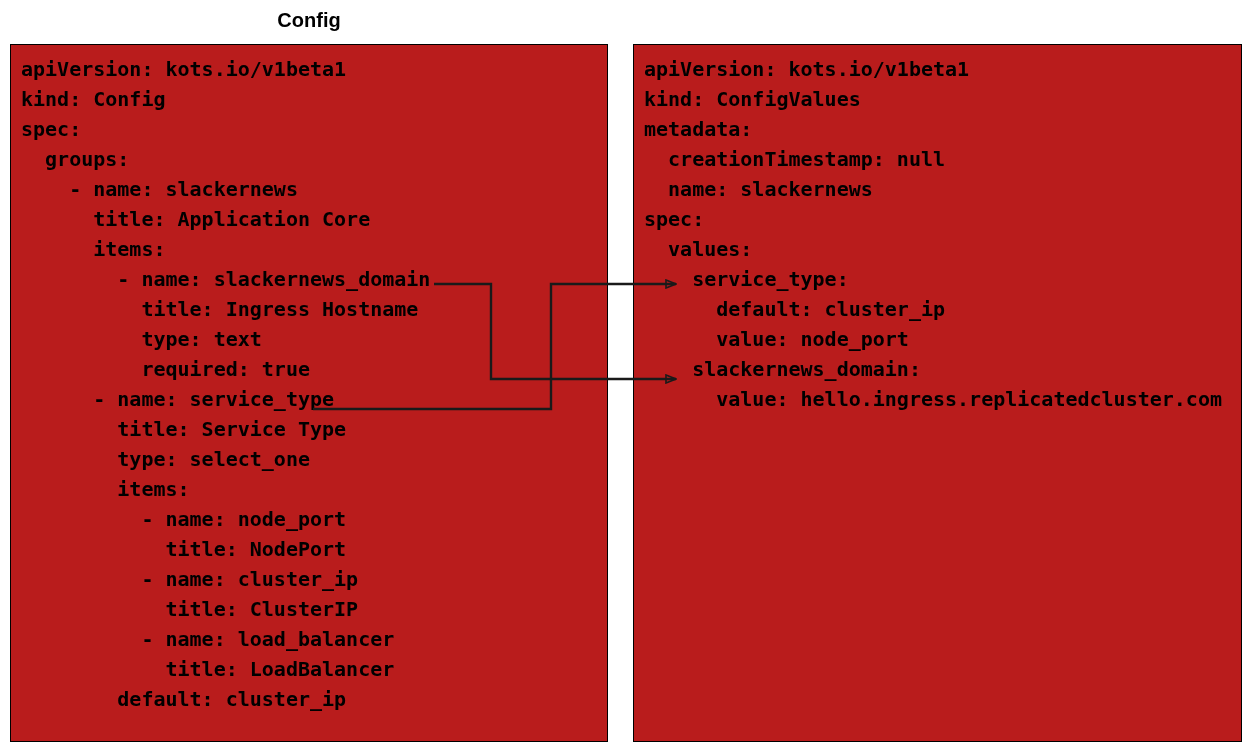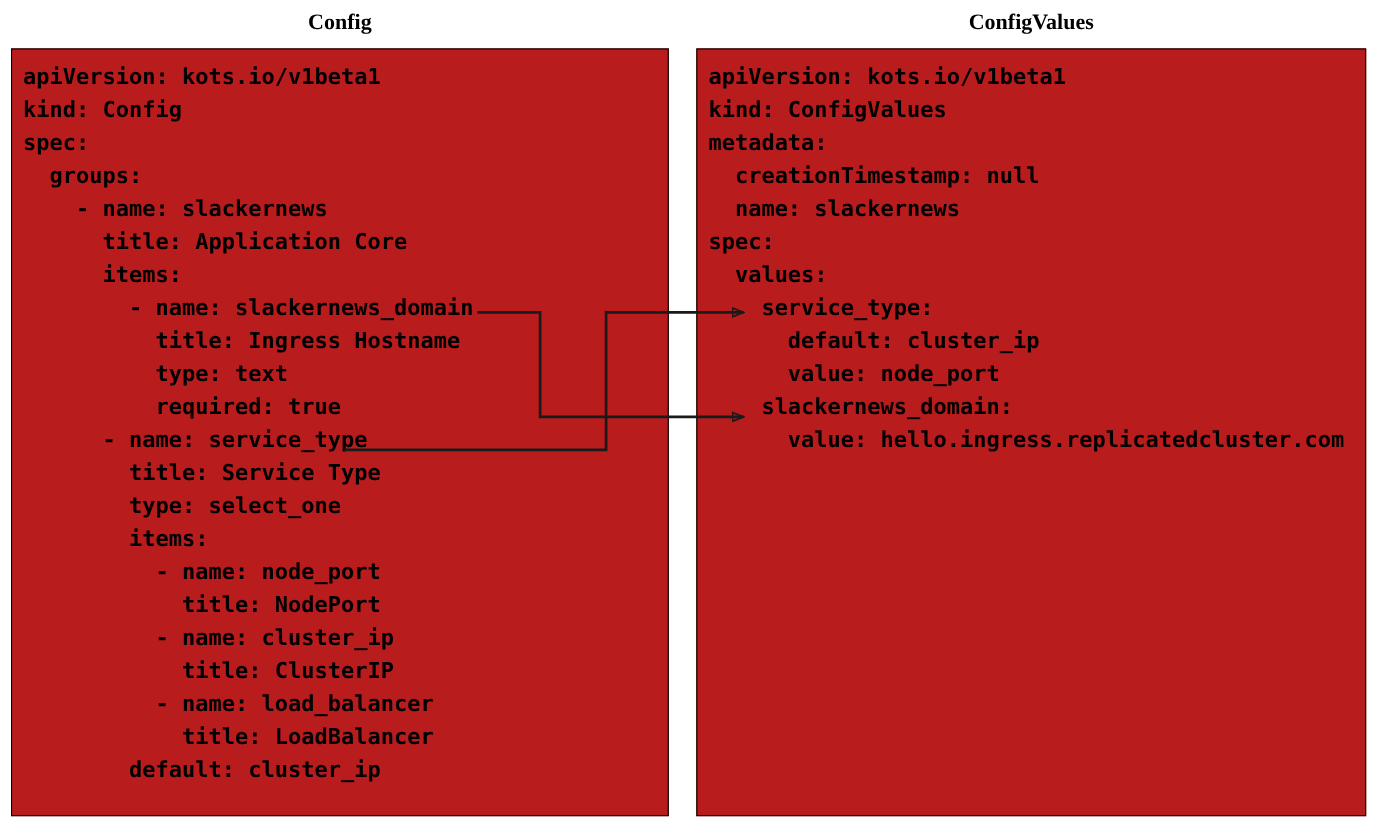--- a/index.html
+++ b/index.html
@@ -16,21 +16,21 @@
   }
   .stage {
     position: absolute;
     left: 0;
     top: 0;
     width: 1258px;
     height: 756px;
   }
   .panel-title {
     position: absolute;
-    font-family: Liberation Serif, serif;
+    font-family: Liberation Sans, sans-serif;
     font-size: 20px;
     font-weight: bold;
     color: #000000;
     letter-spacing: 0px;
     white-space: pre;
     text-align: center;
     line-height: 24px;
     top: 8px;
   }
   #title-config {
@@ -82,21 +82,20 @@
     pointer-events: none;
   }
 </style>
 </head>
 <body>
 
 <div class="stage">
 
   <div class="panel-title" id="title-config">Config</div>
 
-  <div class="panel-title" id="title-configvalues">ConfigValues</div>
 
   <div class="code-panel" id="panel-config">
     <pre class="code-body">apiVersion: kots.io/v1beta1
 kind: Config
 spec:
   groups:
     - name: slackernews
       title: Application Core
       items:
         - name: slackernews_domain

